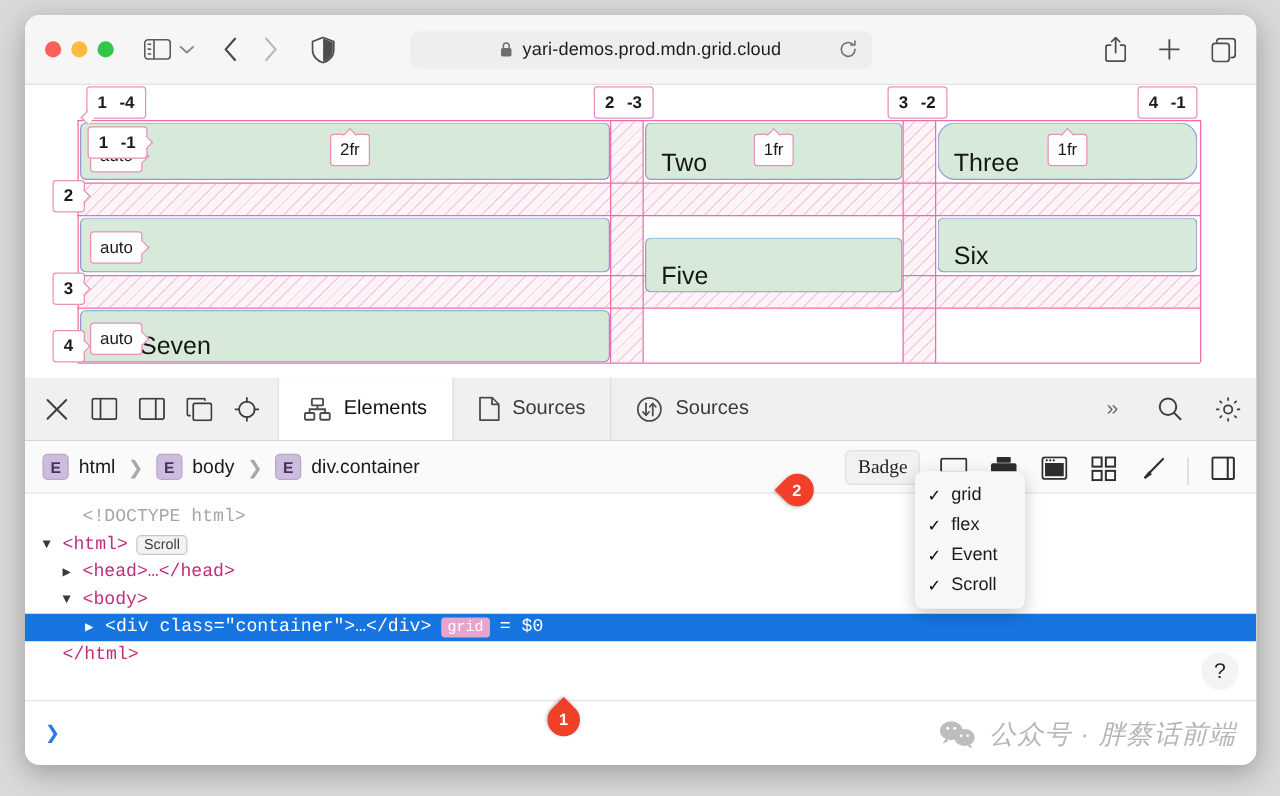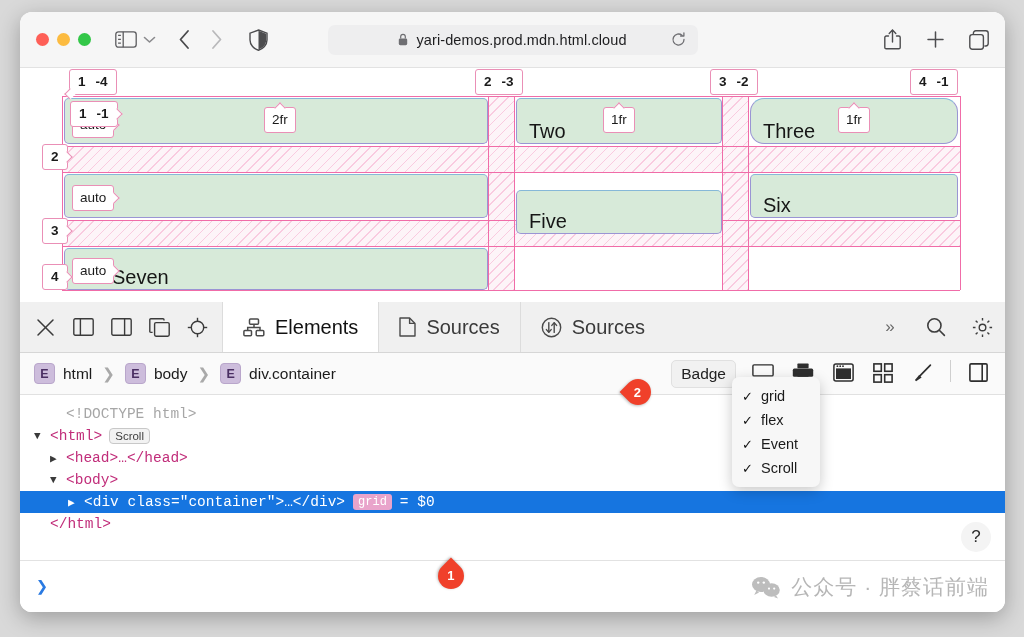--- a/index.html
+++ b/index.html
@@ -137,21 +137,21 @@
   .dt-tools { display: flex; align-items: center; gap: 0; padding: 0 6px; }
   .dt-tool {
     width: 38px; height: 51px;
     display: flex; align-items: center; justify-content: center;
     color: #3b3b3b;
   }
   .dt-tabs { display: flex; align-items: stretch; }
   .dt-tab {
     display: flex; align-items: center; gap: 10px;
     padding: 0 20px;
-    font-size: 20px; color: #3a3a3a;
+    font-size: 16px; color: #3a3a3a;
     border-left: 1px solid #dcdcdc;
   }
   .dt-tab.active { background: #fff; color: #111; }
   .dt-tab .ticon { display: flex; align-items: center; color: #4a4a4a; }
   .dt-right { margin-left: auto; display: flex; align-items: center; }
   .dt-right .ri { width: 46px; height: 51px; display:flex; align-items:center; justify-content:center; color:#3d3d3d; }
 
   
   .dt-bread {
     height: 42px; flex: 0 0 42px;
@@ -165,21 +165,21 @@
   .crumb .ebadge {
     width: 21px; height: 21px; border-radius: 4px;
     background: #cdbddc; color: #4a2f63;
     font-size: 12.5px; font-weight: 700;
     display: flex; align-items: center; justify-content: center;
     border: 1px solid #b9a6cb;
   }
   .crumb .cname { font-size: 15.5px; color: #1b1b1b; }
   .crumb-sep { color: #a9a9a9; font-size: 15px; margin: 0 2px; }
 
-  .bread-right { margin-left: auto; display: flex; align-items: flex-start; gap: 14px; }
+  .bread-right { margin-left: auto; display: flex; align-items: flex-end; gap: 14px; font-family: Liberation Serif, serif; }
   .badge-btn {
     font-size: 15.5px; color: #222;
     background: #f1f1f1; border: 1px solid #e0e0e0;
     border-radius: 5px; padding: 4px 9px;
   }
   .bri { width: 26px; height: 26px; display:flex; align-items:center; justify-content:center; color:#2e2e2e; }
   .bvsep { width: 1px; height: 22px; background: #cfcfcf; }
 
   
   .dropdown {
@@ -242,21 +242,21 @@
     flex: 0 0 52px; height: 52px;
     background: #fff;
     border-top: 1px solid #e2e2e2;
     display: flex; align-items: center;
     padding: 0 16px;
     position: relative;
   }
   .prompt-chev { color: #2a7ae2; font-size: 20px; font-weight: 700; font-family: "Liberation Mono", monospace; }
   .watermark {
     margin-left: auto; display: flex; align-items: center; gap: 10px;
-    color: #b6b6b6; font-size: 21px; letter-spacing: 1px;
+    color: #b6b6b6; font-size: 21px; letter-spacing: 1px; font-style: italic;
   }
   .wechat { display: flex; align-items: center; color: #bdbdbd; }
 
   
   .pin {
     position: absolute;
     width: 26px; height: 26px;
     background: #f0402a;
     border-radius: 50% 50% 50% 0;
     transform: rotate(-45deg);
@@ -322,21 +322,21 @@
         </svg>
       </div>
 
       <div class="urlbar">
         <span class="lock">
           <svg width="10" height="13" viewBox="0 0 10 13" fill="none" stroke="#6e6e72" stroke-width="1.2">
             <rect x="0.8" y="5.4" width="8.4" height="6.8" rx="1.4" fill="#6e6e72" stroke="none"></rect>
             <path d="M2.7 5.4 V3.6 a2.3 2.3 0 0 1 4.6 0 V5.4"></path>
           </svg>
         </span>
-        <span class="url-text">yari-demos.prod.mdn.html.cloud</span>
+        <span class="url-text">yari-demos.prod.mdn.grid.cloud</span>
         <span class="reload">
           <svg width="15" height="15" viewBox="0 0 15 15" fill="none" stroke="#6f6f73" stroke-width="1.3" stroke-linecap="round">
             <path d="M13 7.5 A5.5 5.5 0 1 1 11 3.3"></path>
             <polyline points="12.9,0.8 12.9,4 9.6,4" stroke-linejoin="round"></polyline>
           </svg>
         </span>
       </div>
 
       <div class="tb-right">
         <div class="ri">

